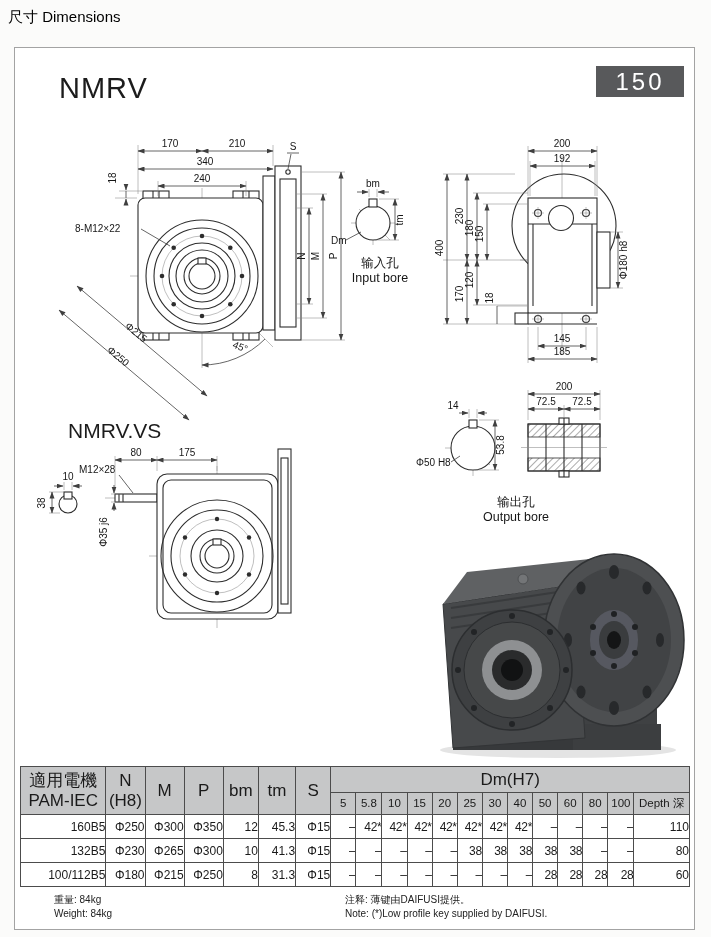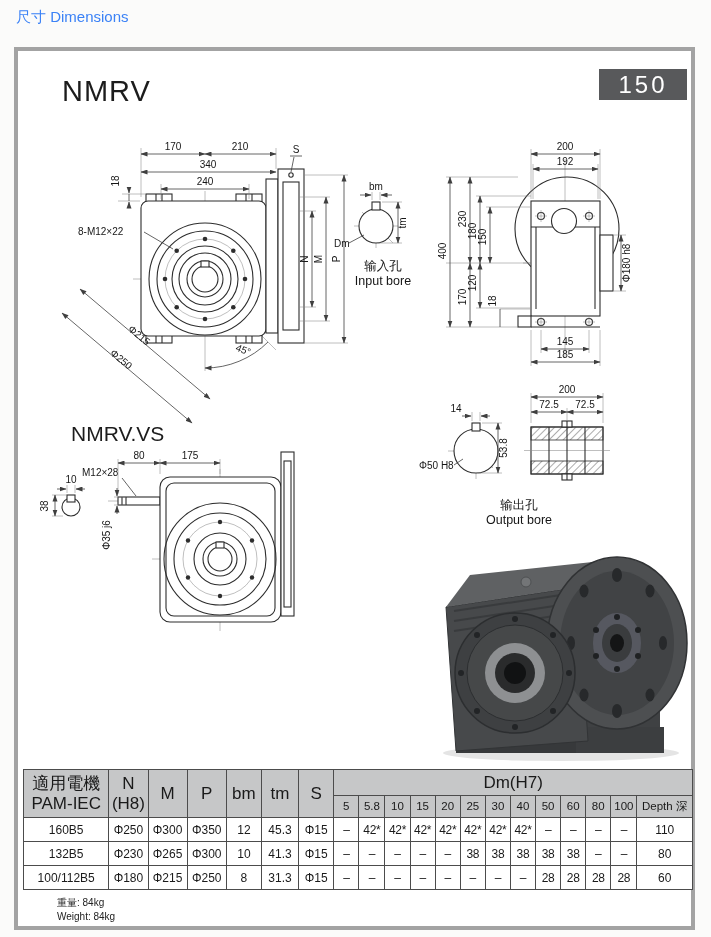--- a/index.html
+++ b/index.html
@@ -3,24 +3,24 @@
 <meta charset="utf-8">
 <style>
   html,body{margin:0;padding:0;}
   body{
     width:711px;height:937px;position:relative;
     background:#fbfbfa;
     font-family:"Liberation Sans",sans-serif;
     color:#1a1a1a;
     -webkit-font-smoothing:antialiased;
   }
-  .doc-header{position:absolute;left:16px;top:8px;font-size:15px;color:#3b82f6;}
+  .doc-header{position:absolute;left:8px;top:8px;font-size:15px;color:#000000;}
   .sheet{
     position:absolute;left:14px;top:47px;width:681px;height:883px;
-    border:4px solid #a3a3a3;background:#ffffff;box-sizing:border-box;
+    border:1px solid #a3a3a3;background:#ffffff;box-sizing:border-box;
   }
   .model-title{position:absolute;left:44px;top:24px;font-size:29px;color:#1c1c1c;letter-spacing:1px;}
   .size-badge{
     position:absolute;left:581px;top:18px;width:88px;height:31px;
     background:#58595b;color:#fff;font-size:24px;letter-spacing:3px;
     display:flex;align-items:center;justify-content:center;
   }
   .vs-title{position:absolute;left:53px;top:371px;font-size:21px;color:#1c1c1c;}
   .draw-svg{position:absolute;left:0;top:0;}
 
@@ -37,21 +37,21 @@
   .dim-table{
     position:absolute;left:5px;top:718px;width:670px;
     border-collapse:collapse;table-layout:fixed;
     font-size:12px;
   }
   .dim-table th,.dim-table td{
     border:1px solid #4c4c4c;text-align:center;vertical-align:middle;
     padding:0;overflow:hidden;white-space:nowrap;
   }
   .dim-table th{background:#c6c7c8;font-weight:normal;font-size:17px;line-height:1.15;}
-  .dim-table td{background:#fff;font-size:12px;height:23px;}
+  .dim-table td{background:#fff;font-size:12px;height:23px;text-align:right;}
   .dim-table .h1{height:26px;}
   .dim-table .h2 th{height:21px;font-size:11.5px;}
   .dm-cell{font-size:11px;letter-spacing:-0.3px;}
   .notes-left{position:absolute;left:39px;top:845px;font-size:10px;line-height:1.4;color:#222;}
   .notes-right{position:absolute;left:330px;top:845px;font-size:10px;line-height:1.4;color:#222;}
 </style>
 </head>
 <body>
 
 <div class="doc-header">尺寸 Dimensions</div>
@@ -531,14 +531,18 @@
         <td class="dm-cell">28</td>
         <td>60</td>
       </tr>
     </tbody>
   </table>
 
   <div class="notes-left">
     <div>重量: 84kg</div>
     <div>Weight: 84kg</div>
   </div>
+  <div class="notes-right">
+    <div>注释: 薄键由DAIFUSI提供。</div>
+    <div>Note: (*)Low profile key supplied by DAIFUSI.</div>
+  </div>
 
 </div>
 
 </body></html>

